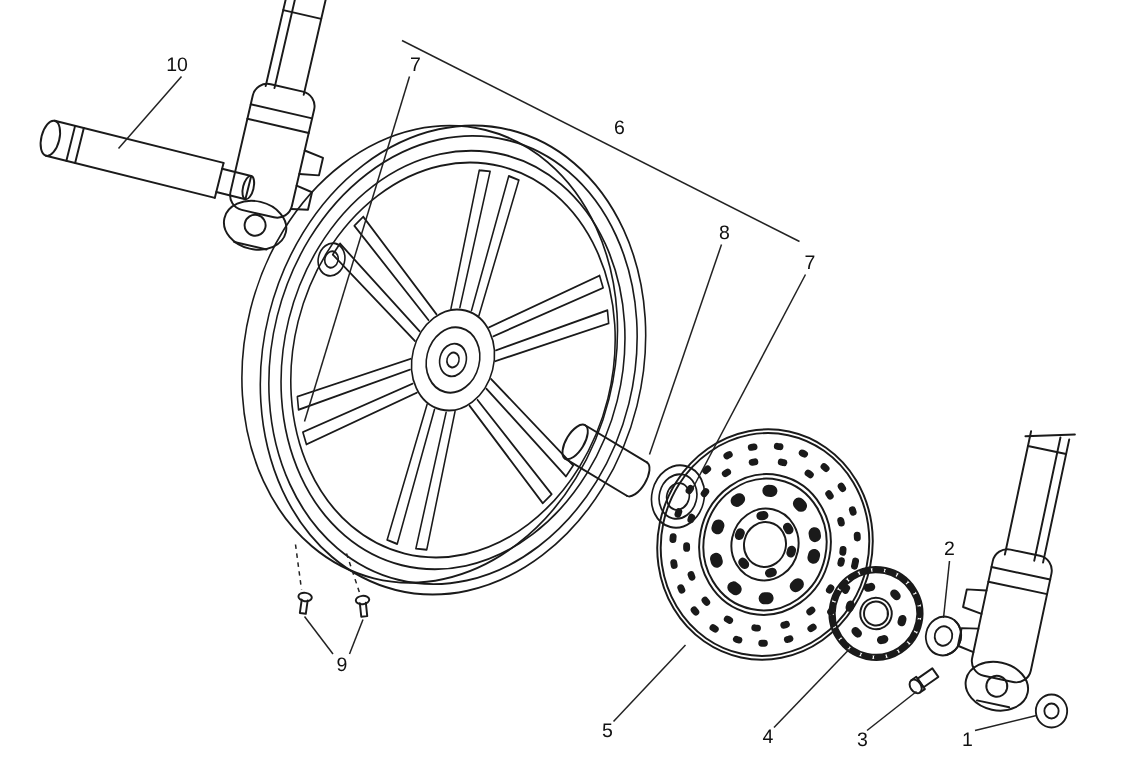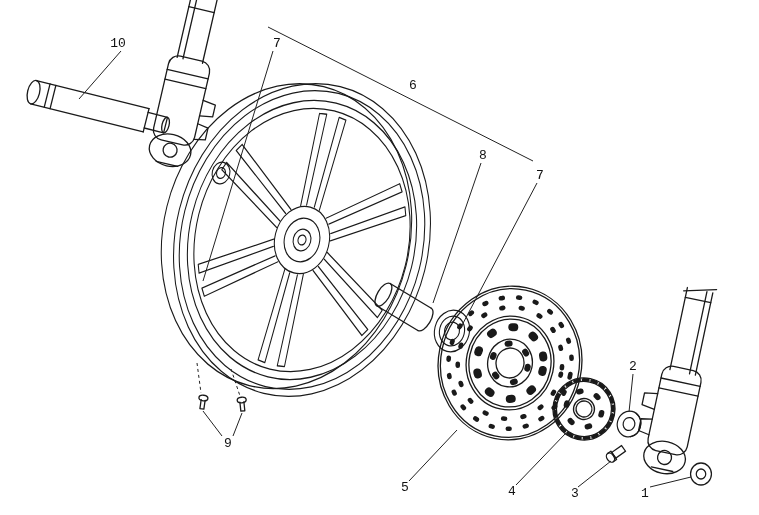--- a/index.html
+++ b/index.html
@@ -1,17 +1,17 @@
 <!DOCTYPE html>
 <html><head>
 <meta charset="utf-8">
 <style>
   html,body{margin:0;padding:0;background:#ffffff;}
   .stage{position:relative;width:759px;height:515px;background:#ffffff;overflow:hidden;
-         font-family:Liberation Mono, monospace;}
+         font-family:Liberation Sans, sans-serif;}
   svg{display:block;}
   .ln{fill:none;stroke:#1a1a1a;stroke-width:1.3;stroke-linecap:round;stroke-linejoin:round;
       vector-effect:non-scaling-stroke;}
   .thick{stroke-width:2.4;}
   .leader{fill:none;stroke:#222222;stroke-width:1;vector-effect:non-scaling-stroke;}
   .dash{stroke-dasharray:3 3;}
   .dots{fill:none;stroke:#1a1a1a;stroke-linecap:round;vector-effect:non-scaling-stroke;}
   .callout{font-size:13px;fill:#111111;text-anchor:middle;}
 </style>
 </head>

